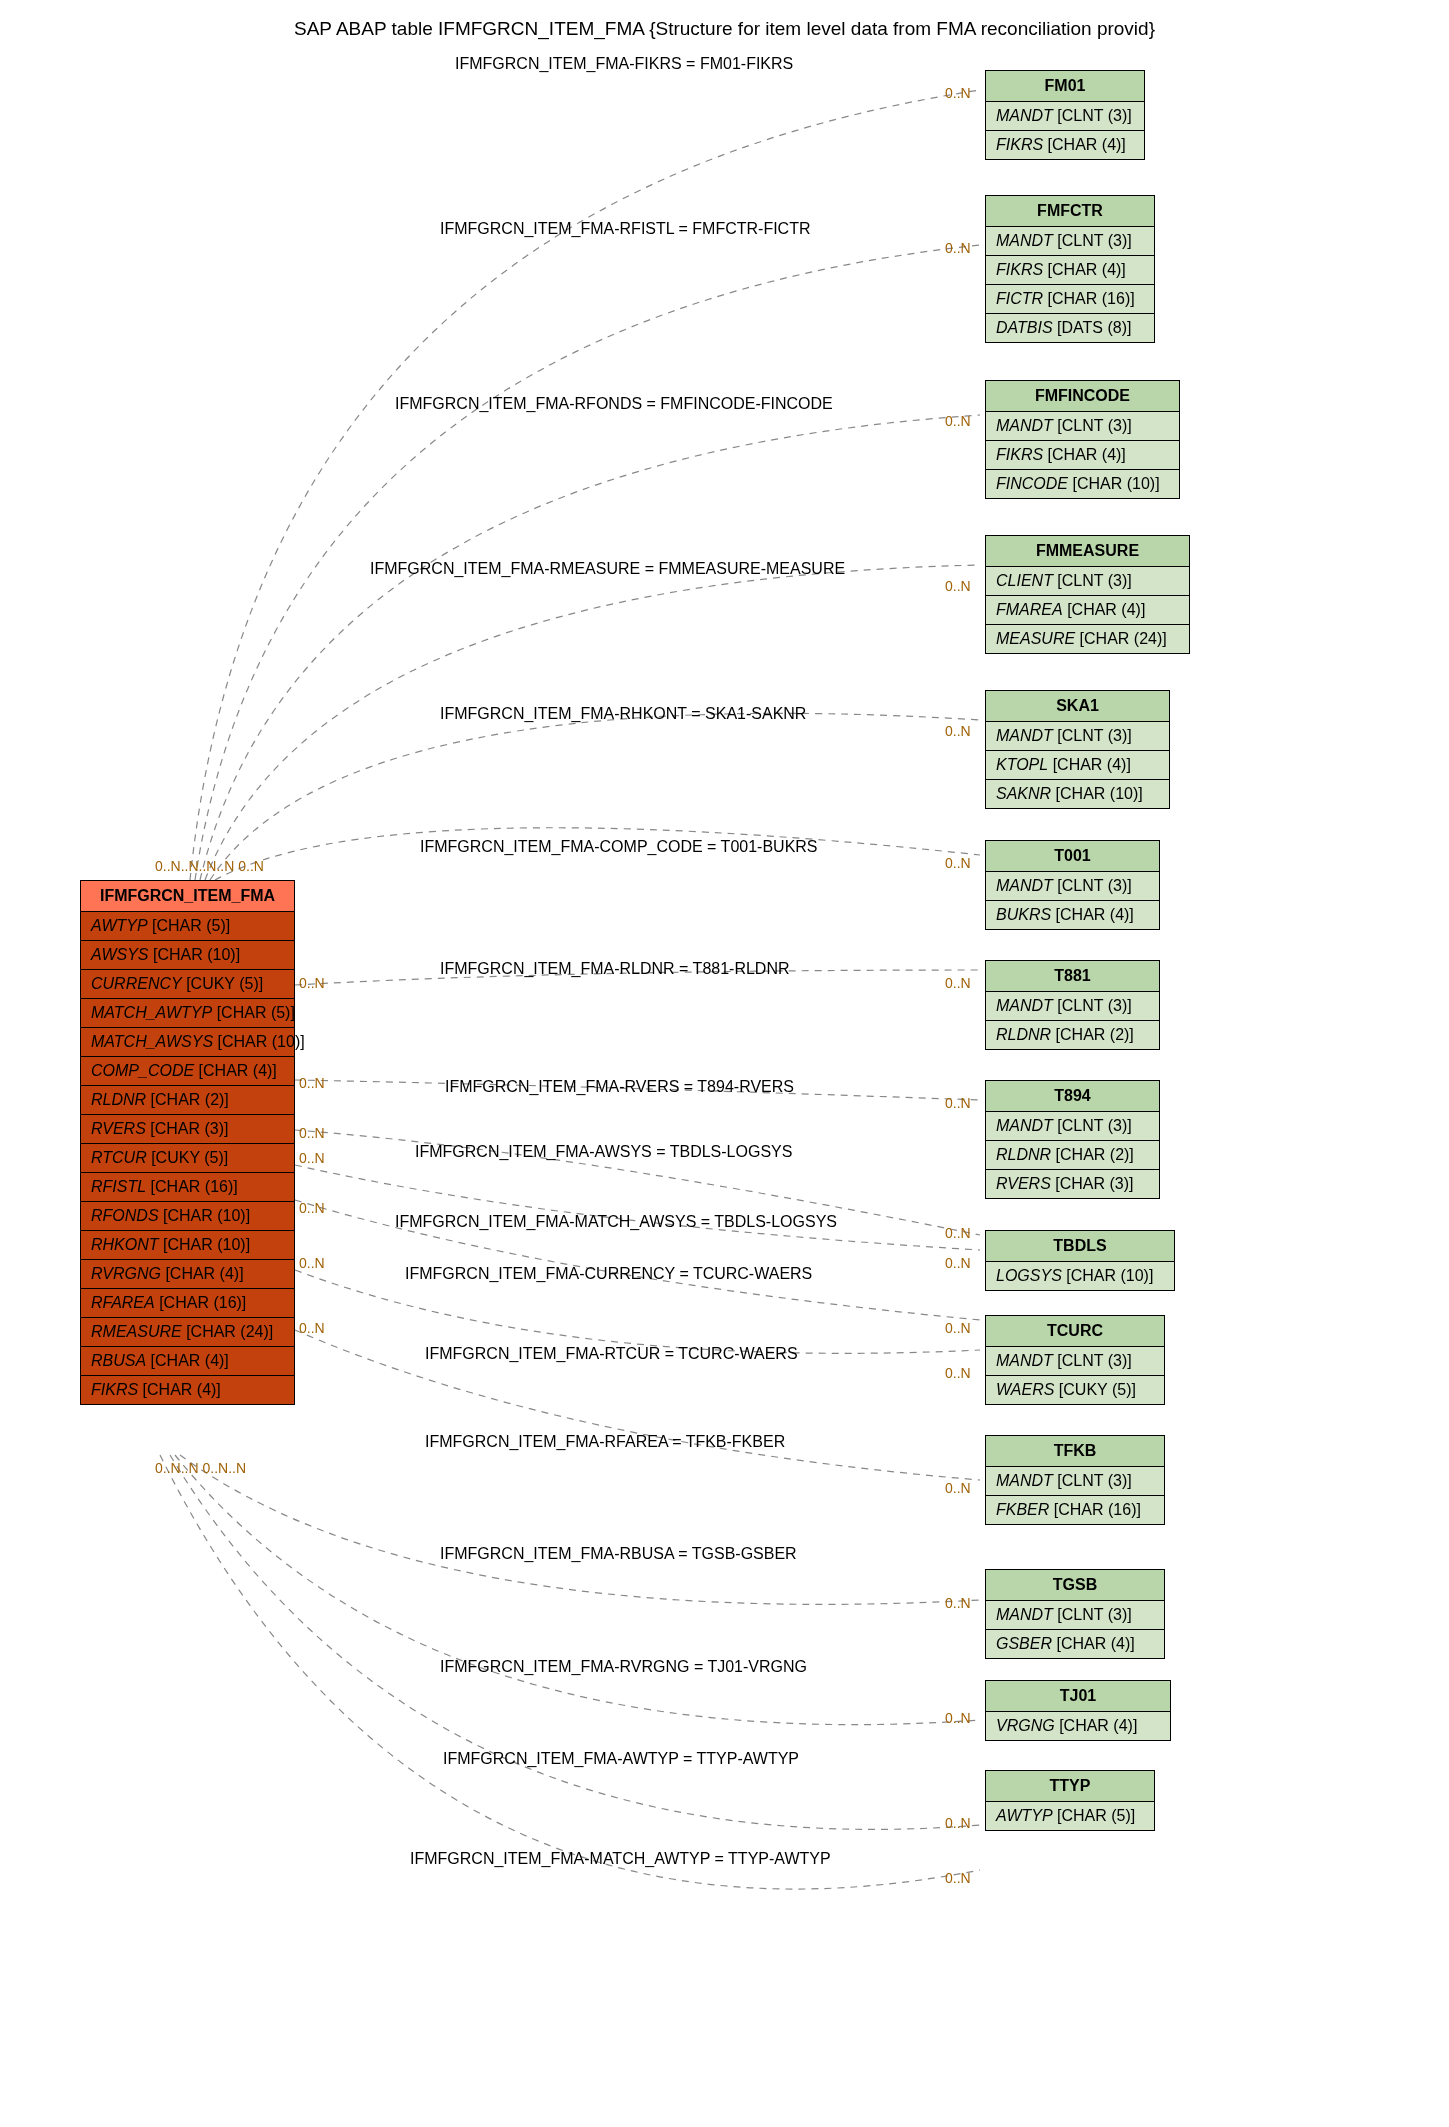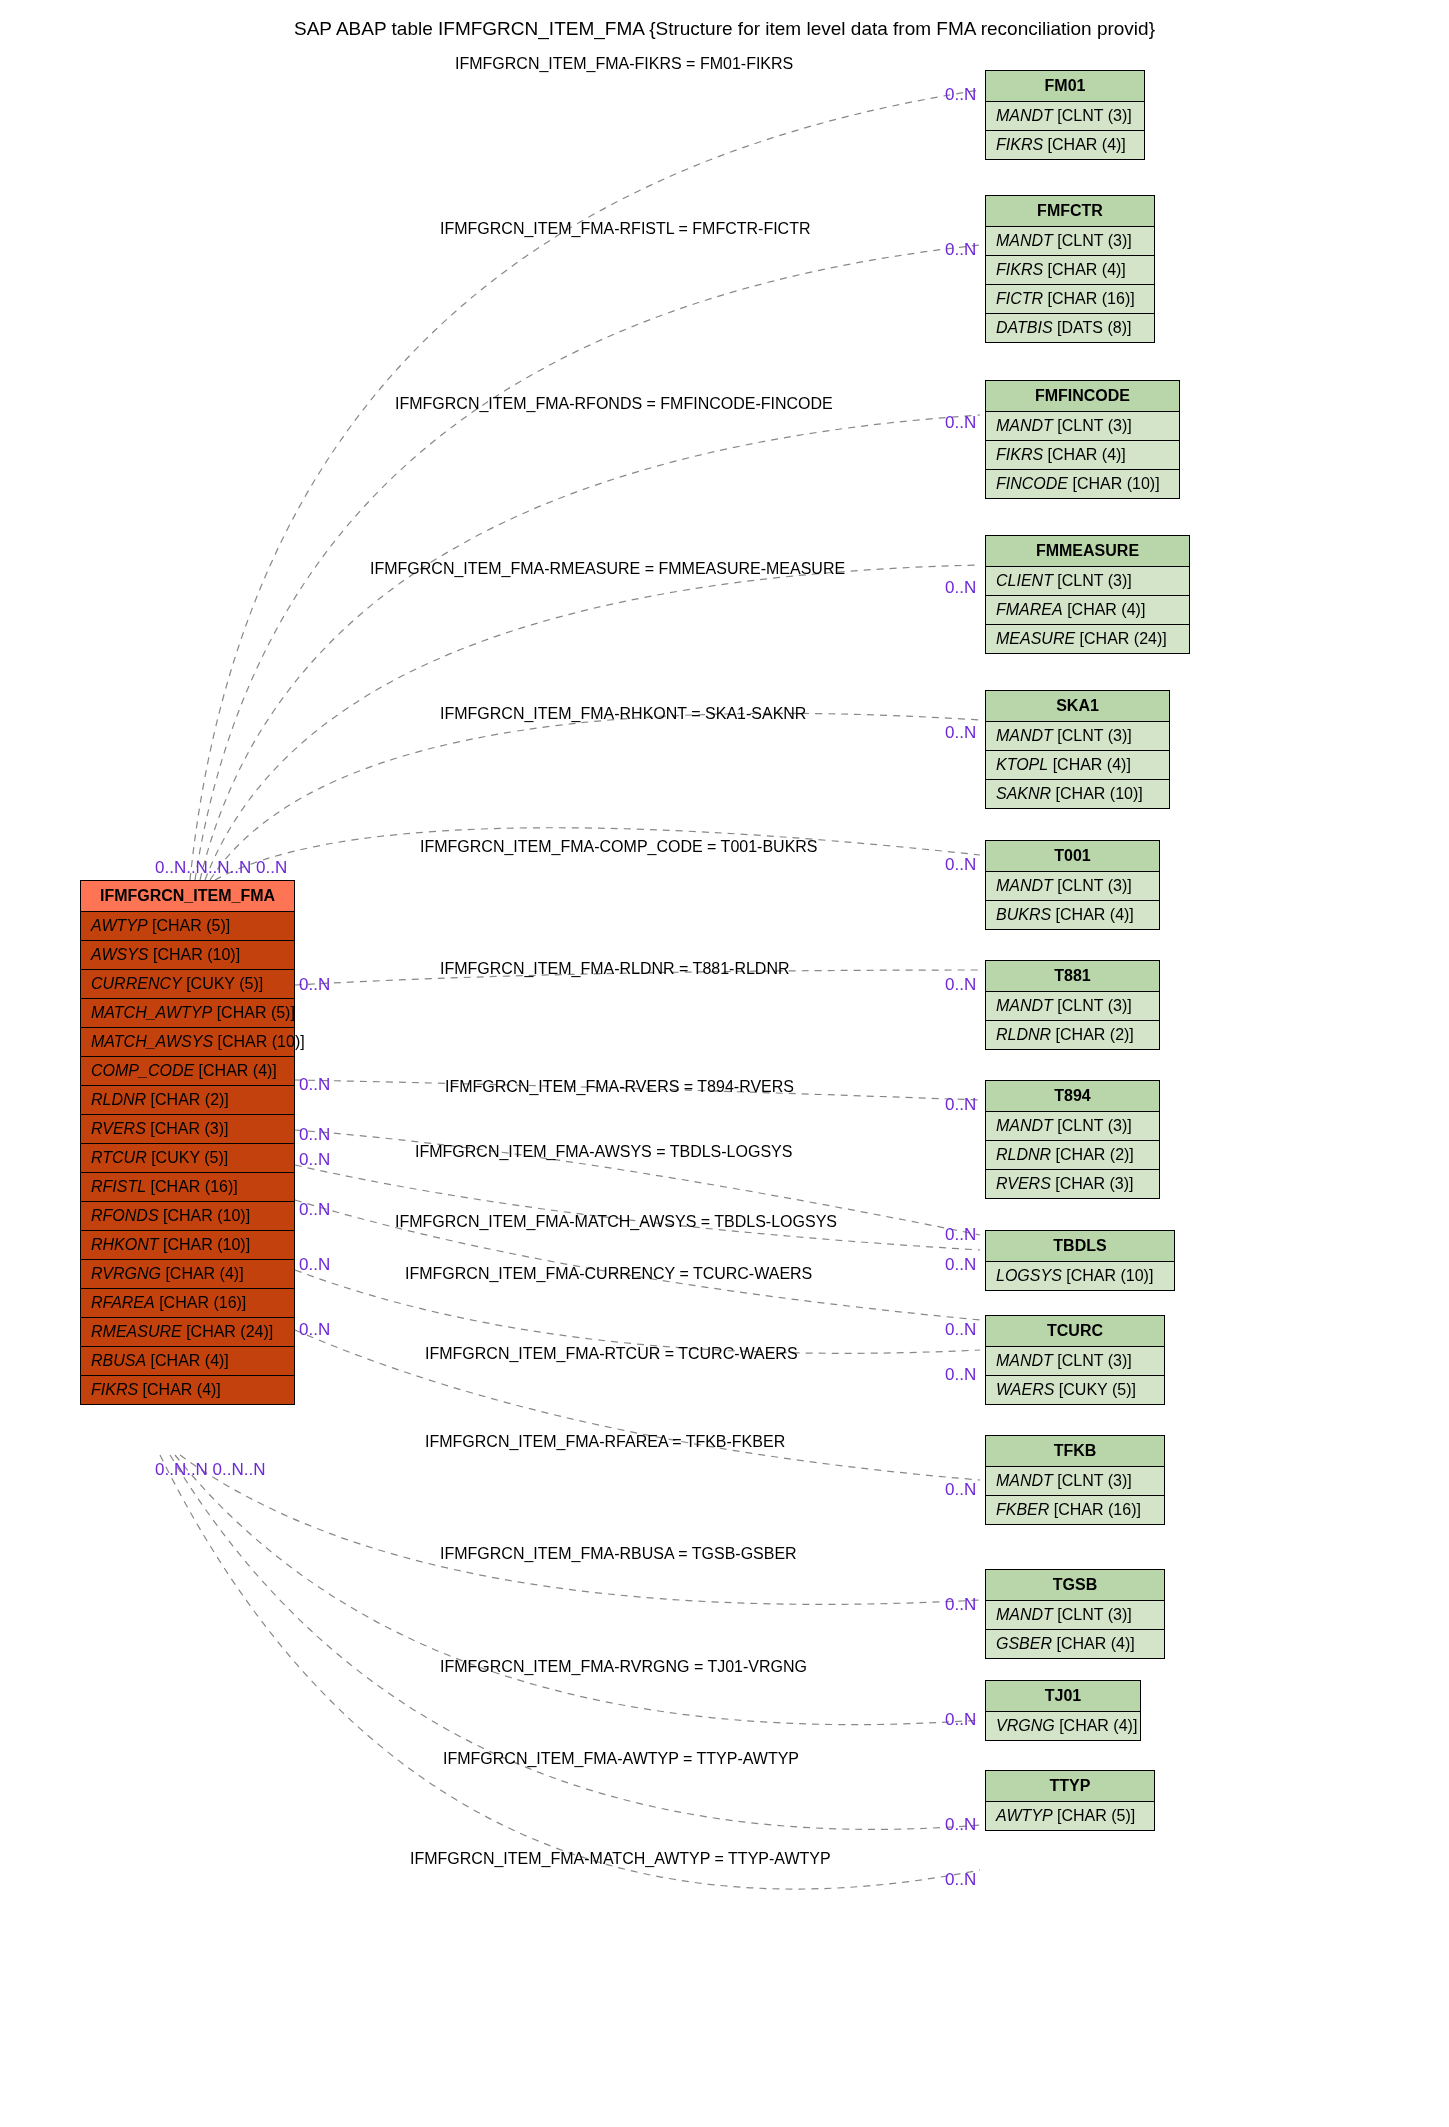--- a/index.html
+++ b/index.html
@@ -66,22 +66,22 @@
     background: #b9d6aa;
   }
   .rel-label {
     position: absolute;
     font-size: 16px;
     color: #000;
     white-space: nowrap;
   }
   .card {
     position: absolute;
-    font-size: 17px;
-    color: #6d28d9;
+    font-size: 14px;
+    color: #a16207;
     white-space: nowrap;
   }
 </style>
 </head>
 <body>
 
 <div class="title">SAP ABAP table IFMFGRCN_ITEM_FMA {Structure for item level data from FMA reconciliation provid}</div>
 
 <svg class="connectors">
   <g stroke="#888" stroke-width="1.2" stroke-dasharray="7,6" fill="none">
@@ -196,21 +196,21 @@
   <div class="row"><span class="fname">MANDT</span> <span>[CLNT (3)]</span></div>
   <div class="row"><span class="fname">FKBER</span> <span>[CHAR (16)]</span></div>
 </div>
 
 <div class="entity ref" style="left:985px; top:1569px; width:180px;">
   <div class="hdr">TGSB</div>
   <div class="row"><span class="fname">MANDT</span> <span>[CLNT (3)]</span></div>
   <div class="row"><span class="fname">GSBER</span> <span>[CHAR (4)]</span></div>
 </div>
 
-<div class="entity ref" style="left:985px; top:1680px; width:156px;">
+<div class="entity ref" style="left:985px; top:1680px; width:186px;">
   <div class="hdr">TJ01</div>
   <div class="row"><span class="fname">VRGNG</span> <span>[CHAR (4)]</span></div>
 </div>
 
 <div class="entity ref" style="left:985px; top:1770px; width:170px;">
   <div class="hdr">TTYP</div>
   <div class="row"><span class="fname">AWTYP</span> <span>[CHAR (5)]</span></div>
 </div>
 
 <div class="rel-label" style="left:455px; top:55px;">IFMFGRCN_ITEM_FMA-FIKRS = FM01-FIKRS</div>

